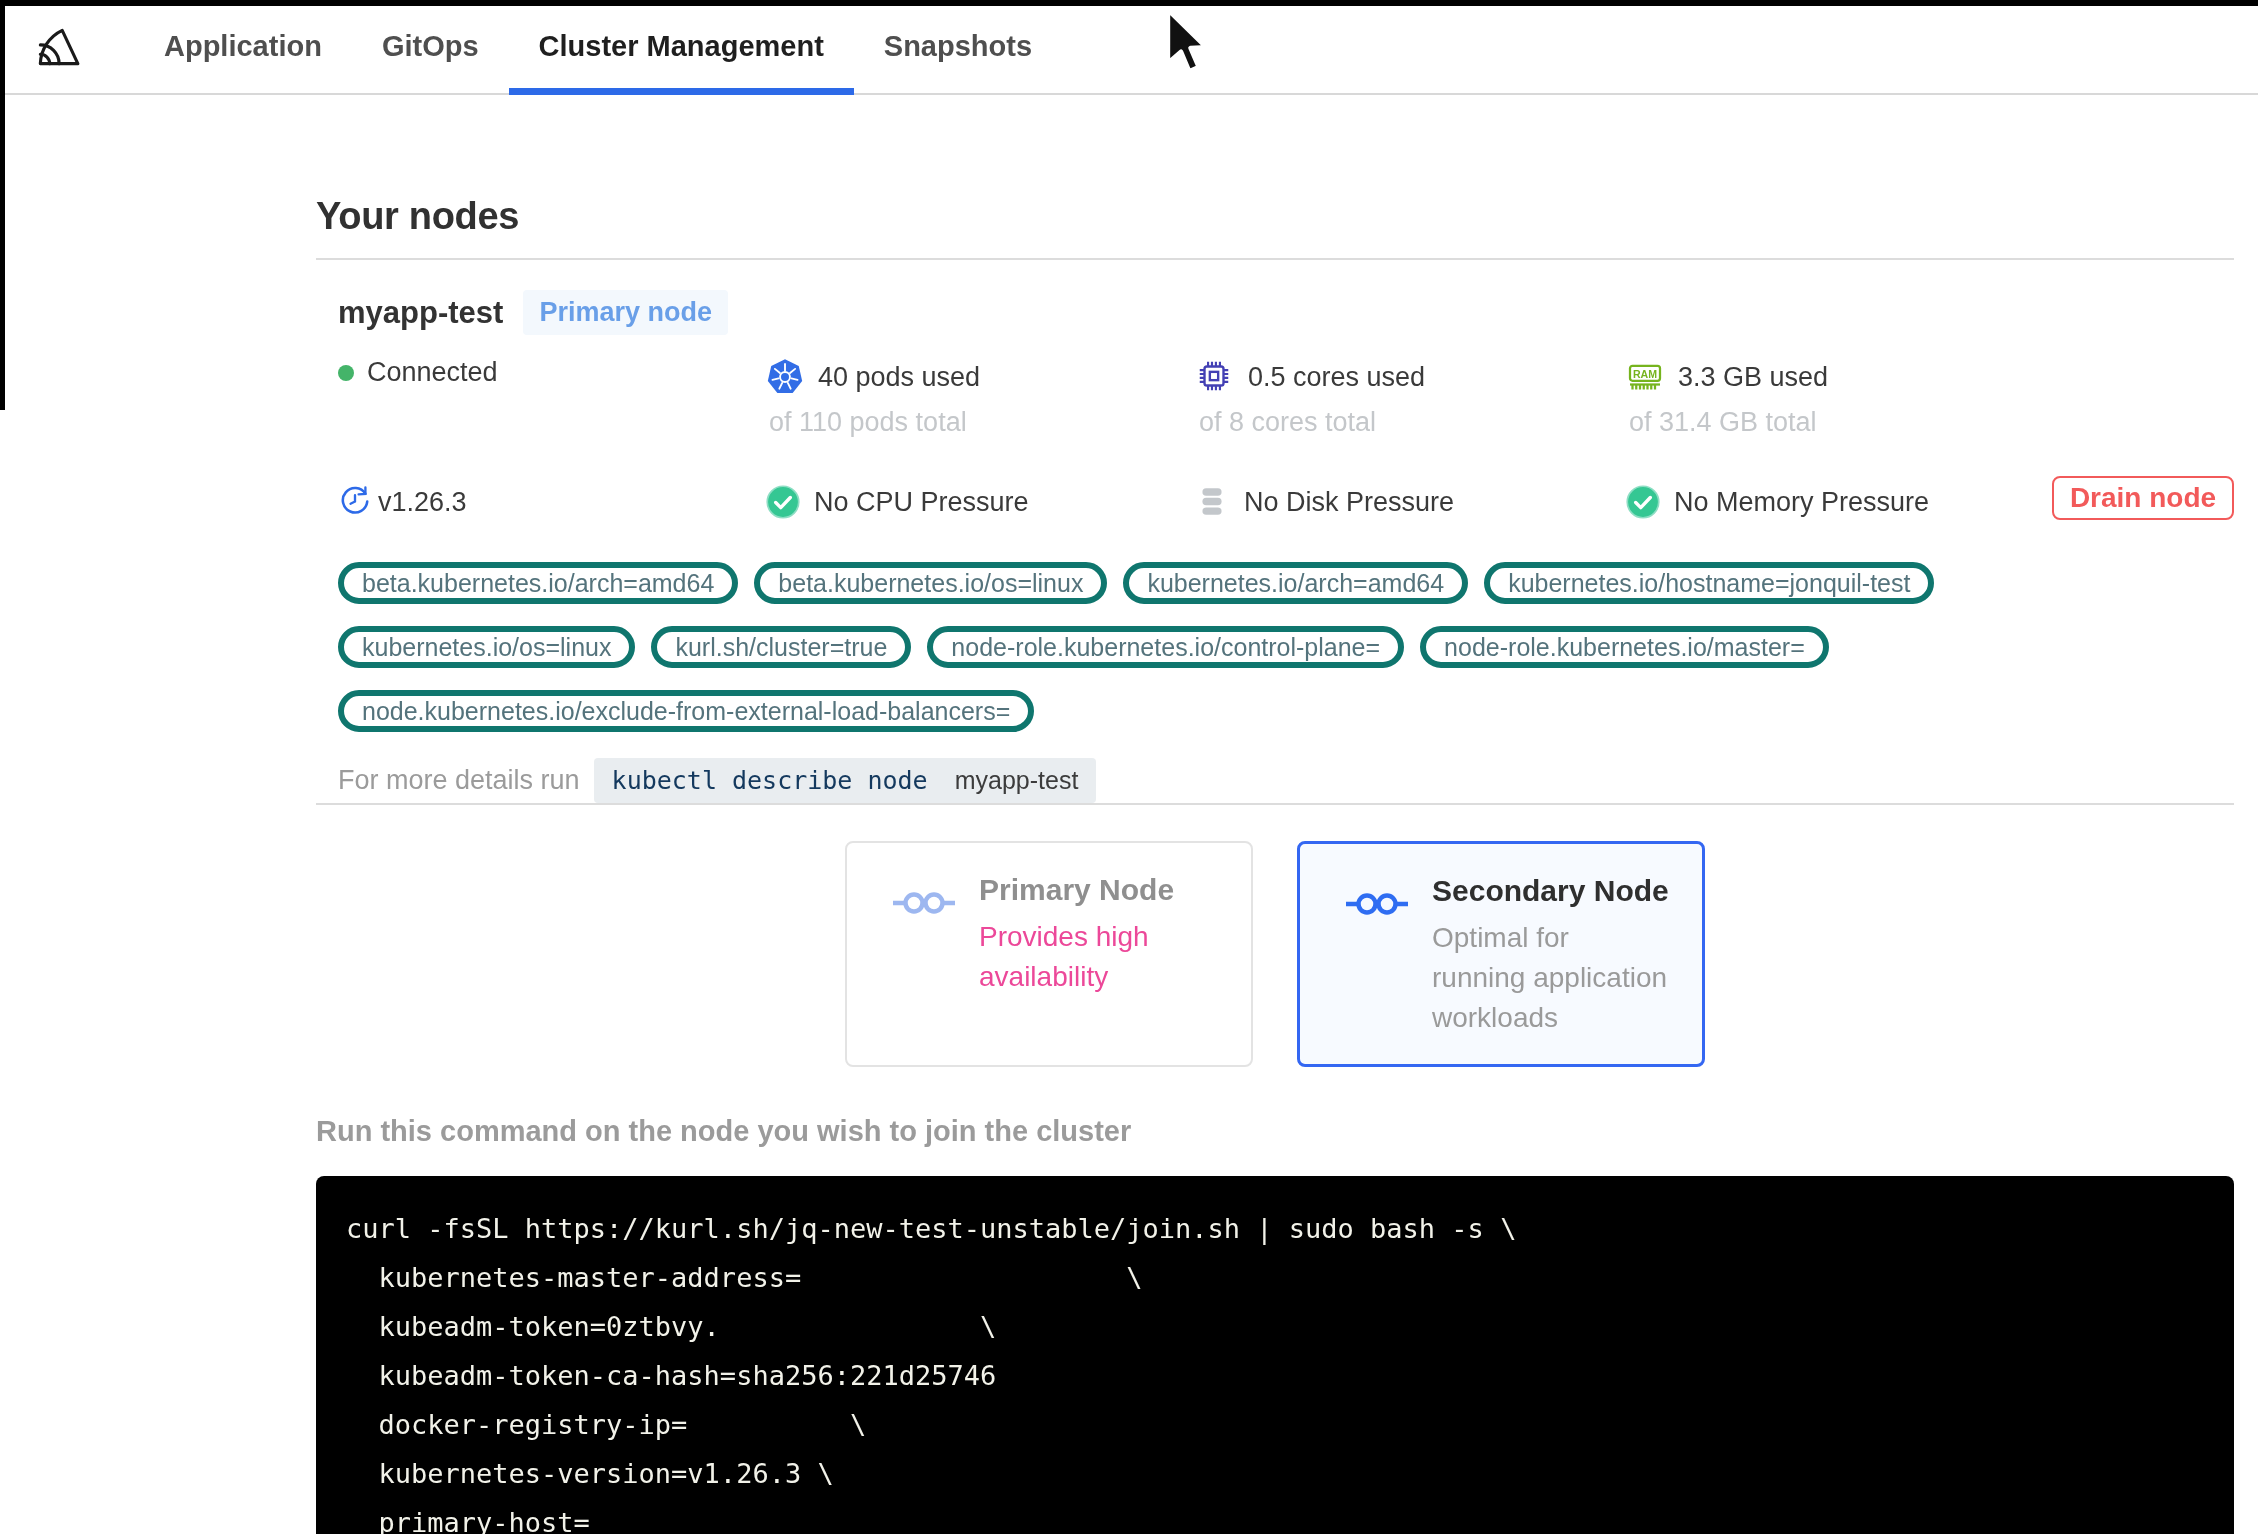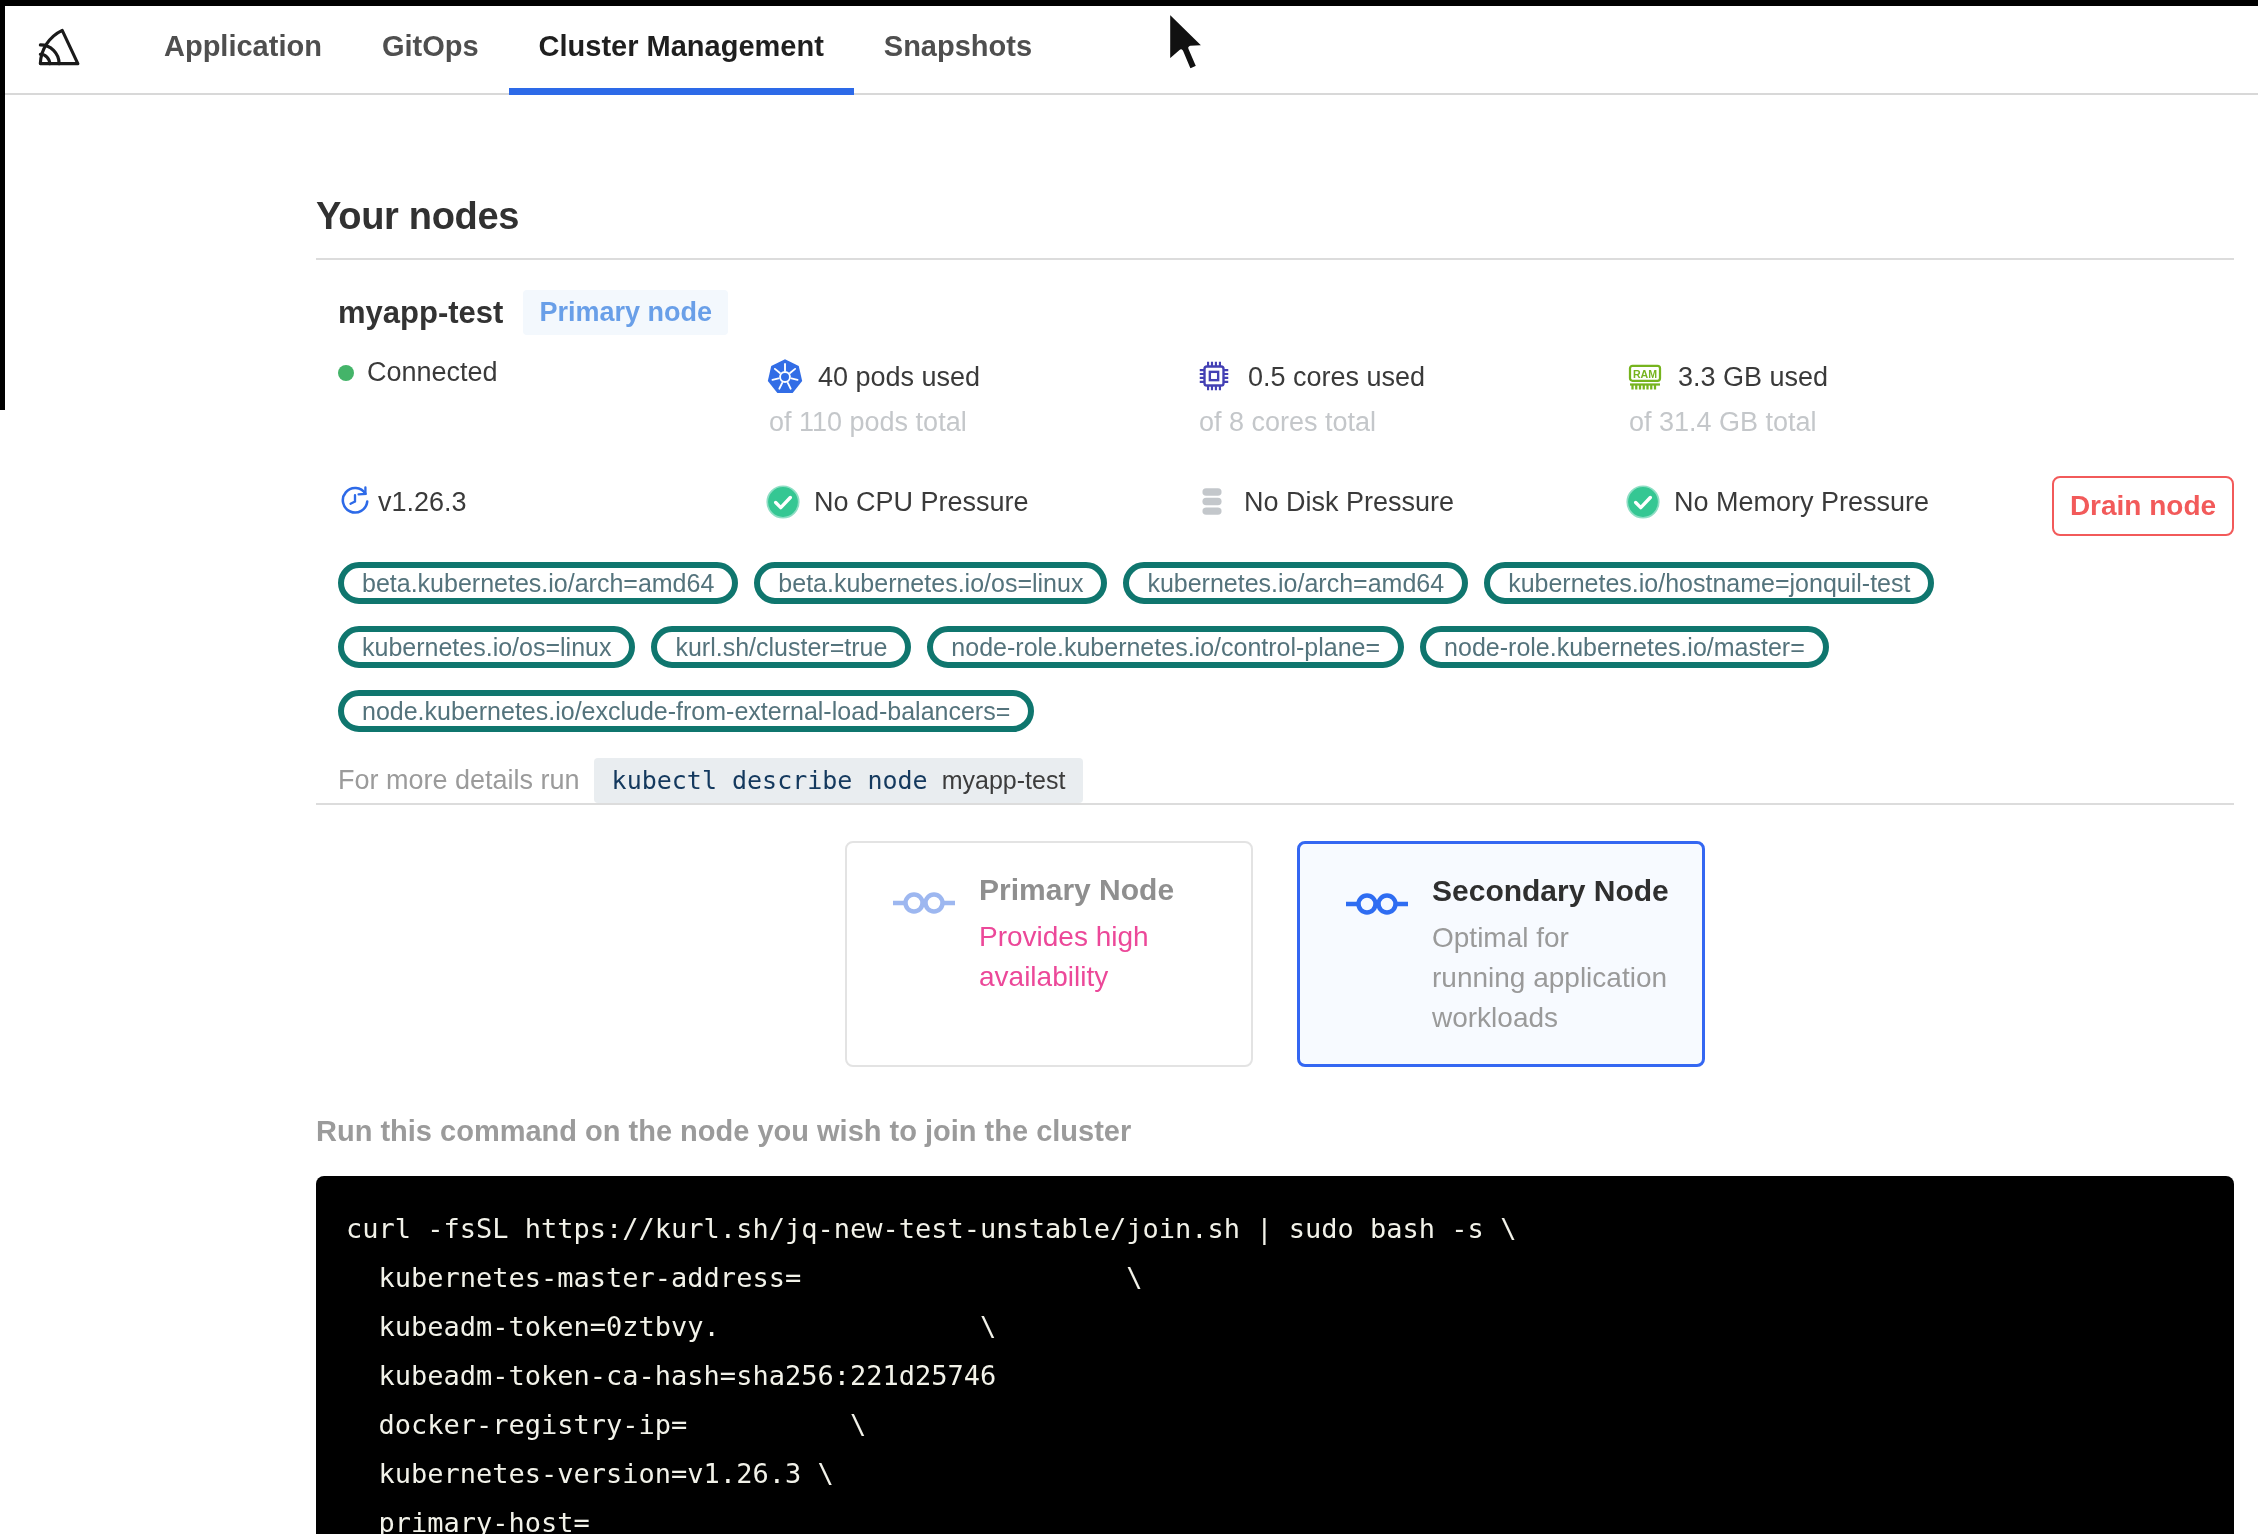--- a/index.html
+++ b/index.html
@@ -30,31 +30,31 @@
   .node-name { font-size:31px; font-weight:700; color:#333; }
   .node-badge { margin-left:20px; font-size:27px; font-weight:600; color:#699fe8; background:#f3f8fd; padding:7px 16px; border-radius:4px; }
 
   .stats { display:grid; grid-template-columns:427px 430px 430px 1fr; row-gap:46px; margin-top:22px; }
   .stat-main { display:flex; align-items:center; gap:13px; font-size:27px; color:#3a3a3a; }
   .stat-sub { margin-top:10px; margin-left:4px; font-size:27px; color:#c4c7ca; }
   .dot { width:16px; height:16px; border-radius:50%; background:#44b469; display:inline-block; }
   .icon40 { width:40px; height:40px; flex:0 0 40px; }
   .icon34 { width:36px; height:36px; flex:0 0 36px; }
 
-  .drain-btn { position:absolute; right:0; top:186px; width:182px; height:60px; background:#fff;
+  .drain-btn { position:absolute; right:0; top:186px; width:182px; height:44px; background:#fff;
     border:2px solid #f25a5a; border-radius:8px; color:#f25a5a; font-size:28px; font-weight:700;
     font-family:"Liberation Sans",sans-serif; cursor:pointer; }
 
   .labels { margin-top:42px; }
   .label-row { display:flex; gap:16px; margin-bottom:22px; }
   .pill { display:inline-flex; align-items:center; height:42px; padding:0 18px; border:6px solid #0f766e;
     border-radius:22px; color:#54737c; font-size:25px; font-weight:500; white-space:nowrap; }
 
   .details { margin-top:26px; display:flex; align-items:center; font-size:27px; color:#9b9b9b;text-align:center; }
-  .code-chip { margin-left:14px; background:#e9edf0; border-radius:4px; padding:8px 18px; display:inline-flex; align-items:baseline; gap:14px; }
+  .code-chip { margin-left:14px; background:#e9edf0; border-radius:4px; padding:8px 18px; display:inline-flex; align-items:baseline; gap:27px; }
   .code-mono { font-family:"DejaVu Sans Mono", monospace; font-size:25px; color:#14395e; }
   .code-node { font-size:25px; color:#3c3c3c; }
 
   .h-add { margin-top:112px; margin-bottom:30px; }
 
   .cards { display:flex; justify-content:center; gap:44px; margin-top:36px; }
   .node-option { width:408px; min-height:172px; border-radius:8px; padding:30px 0 26px 44px; display:flex; gap:22px; cursor:pointer; background:#fff; border:2px solid #e3e3e3; }
   .node-option.selected { border:3px solid #3467f2; background:#f7faff; }
   .opt-icon { margin-top:14px; }
   .opt-title { font-size:30px; font-weight:600; color:#2f2f2f; margin-bottom:10px; }

